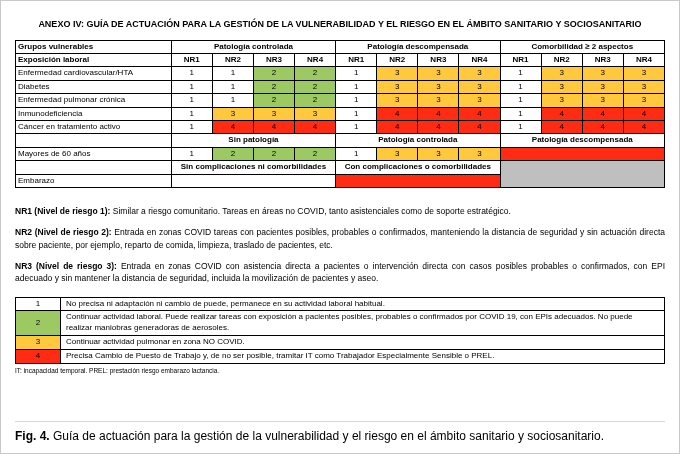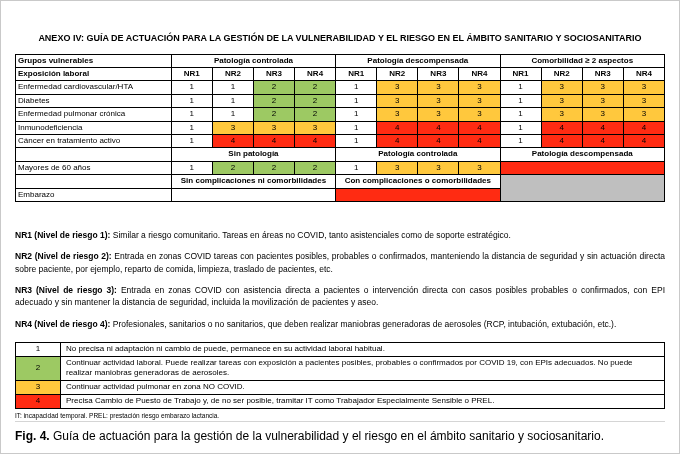--- a/index.html
+++ b/index.html
@@ -1,30 +1,30 @@
 <!DOCTYPE html>
 <html style="--c2: #9dc963; --c3: #ffc83d; --c4: #ff2b12; --cna: #bfbfbf;"><head>
 <meta charset="utf-8">
 <style>
   html,body{margin:0;padding:0;background:#ffffff;font-family:"Liberation Sans",sans-serif;color:#000;}
   .figure{width:680px;height:454px;box-sizing:border-box;border:1px solid #c9c9c9;background:#fff;
-          display:flex;flex-direction:column;padding:22px 14px 6px;}
+          display:flex;flex-direction:column;padding:8px 14px 6px;}
   .title{text-align:center;font-weight:bold;font-size:9px;line-height:1.3;margin:10px 16px 9px;}
   table.matrix{width:100%;border-collapse:collapse;table-layout:fixed;}
   .matrix th,.matrix td{border:1px solid #000;font-size:8px;padding:1px 2px;text-align:center;
           vertical-align:middle;line-height:1.3;overflow:hidden;}
   .matrix th{font-weight:bold;}
   .matrix .lbl{text-align:left;}
   .matrix td.lbl{font-weight:normal;}
   .num{text-align:center;}
   .v2{background:var(--c2);}
   .v3{background:var(--c3);}
   .v4{background:var(--c4);}
   .na{background:var(--cna);}
-  .nrdefs{margin-top:27px;}
+  .nrdefs{margin-top:17px;}
   .nrdef{font-size:8.5px;line-height:1.45;margin:0 0 9px;text-align:justify;}
   .b{font-weight:bold;}
   table.legend{width:100%;border-collapse:collapse;margin-top:3px;}
   .legend td{border:1px solid #000;font-size:8px;padding:1px 5px;line-height:1.35;vertical-align:middle;}
   .legend .lnum{width:34px;text-align:center;}
   .footnote{font-size:6.5px;margin-top:3px;}
   .source{font-size:8.5px;text-align:right;margin-top:12px;}
   .source a{color:#6e9fd4;text-decoration:none;cursor:pointer;}
   .caption-wrap{margin-top:auto;border-top:1px solid #d5d5d5;padding:7px 0 2px;}
   .caption{font-size:12px;line-height:1.3;}
@@ -177,21 +177,20 @@
           <td colspan="4" class="num"></td>
           <td colspan="4" class="num v4"></td>
         </tr>
       </tbody>
     </table>
 
   <div class="nrdefs">
       <p class="nrdef"><span class="b">NR1 (Nivel de riesgo 1):</span> Similar a riesgo comunitario. Tareas en áreas no COVID, tanto asistenciales como de soporte estratégico.</p>
       <p class="nrdef"><span class="b">NR2 (Nivel de riesgo 2):</span> Entrada en zonas COVID tareas con pacientes posibles, probables o confirmados, manteniendo la distancia de seguridad y sin actuación directa sobre paciente, por ejemplo, reparto de comida, limpieza, traslado de pacientes, etc.</p>
       <p class="nrdef"><span class="b">NR3 (Nivel de riesgo 3):</span> Entrada en zonas COVID con asistencia directa a pacientes o intervención directa con casos posibles probables o confirmados, con EPI adecuado y sin mantener la distancia de seguridad, incluida la movilización de pacientes y aseo.</p>
-      <p class="nrdef"><span class="b">NR4 (Nivel de riesgo 4):</span> Profesionales, sanitarios o no sanitarios, que deben realizar maniobras generadoras de aerosoles (RCP, intubación, extubación, etc.).</p>
     </div>
 
   <table class="legend">
       <tbody>
         <tr>
           <td class="lnum v1">1</td>
           <td>No precisa ni adaptación ni cambio de puede, permanece en su actividad laboral habitual.</td>
         </tr>
         <tr>
           <td class="lnum v2">2</td>

